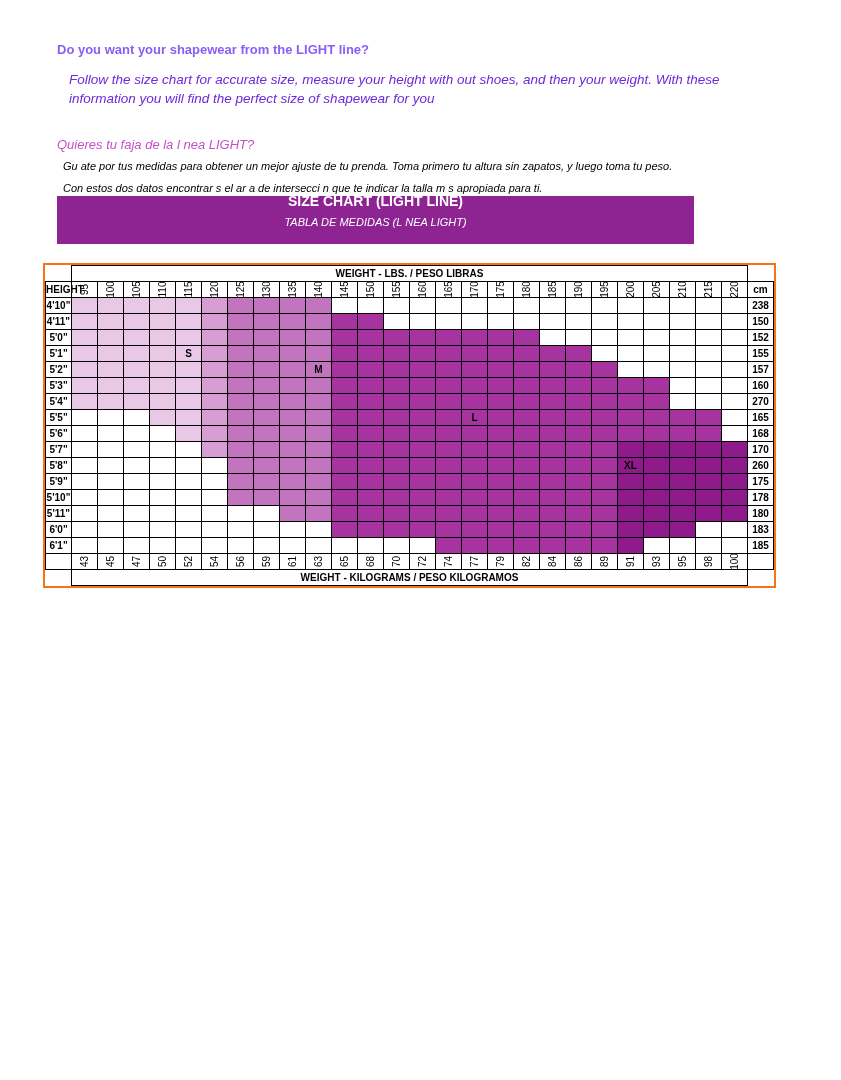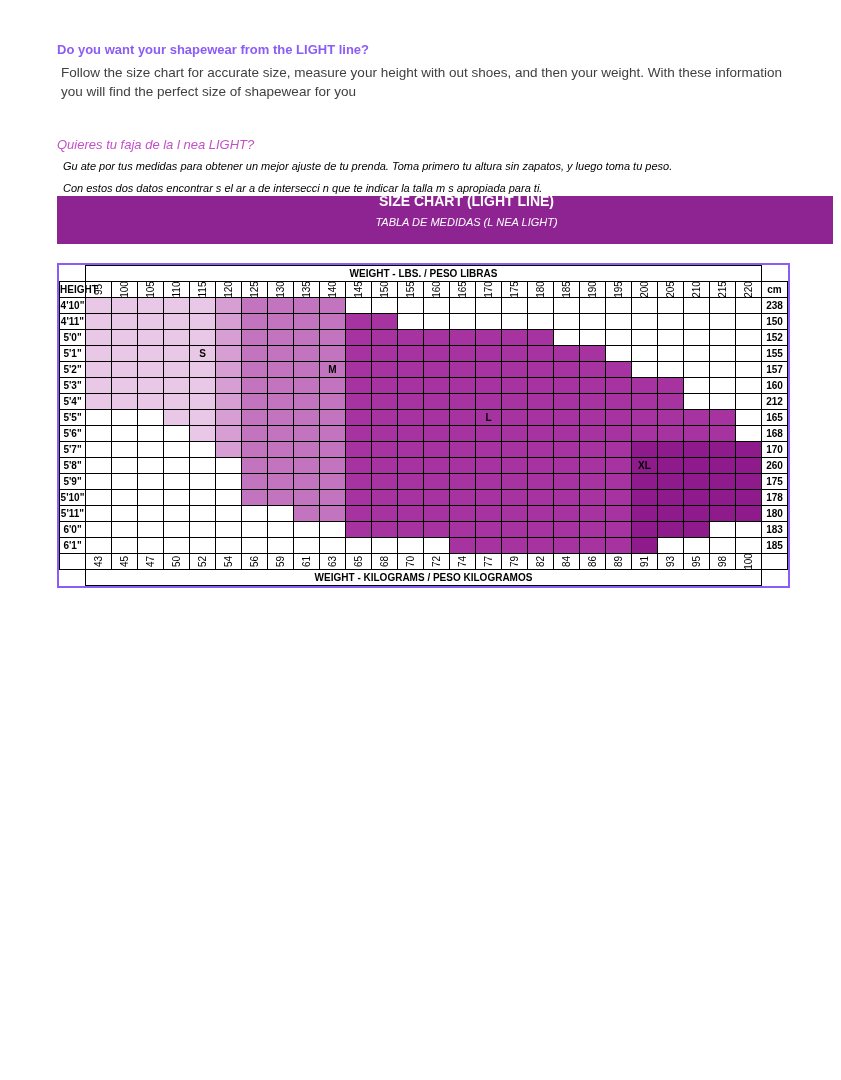--- a/index.html
+++ b/index.html
@@ -28,23 +28,24 @@
   }
   .intro-title {
     font-size: 13px;
     font-weight: bold;
     color: #8b5cf6;
     margin: 0 0 5px 0;
     line-height: 16px;
   }
   .intro-body {
     font-size: 13.5px;
-    color: #404040;
-    margin: 4px;
+    color: #6d28d9;
+    margin: 12px;
     line-height: 19px;
+    font-style: italic;
   }
   .intro-es {
     position: absolute;
     left: 57px;
     top: 125px;
     width: 742px;
   }
   .intro-es-title {
     font-size: 13px;
     font-style: italic;
@@ -55,51 +56,50 @@
     font-size: 11px;
     font-style: italic;
     color: #000;
     margin: 6px;
     line-height: 16px;
   }
   .banner {
     position: absolute;
     left: 57px;
     top: 196px;
-    width: 733px;
+    width: 637px;
     height: 48px;
     background: #8e2392;
     color: #ffffff;
     text-align: center;
     overflow: hidden;
-    padding-left: 43px;
   }
   .banner-title {
     font-size: 14px;
     font-weight: bold;
     line-height: 14px;
     margin-top: 0px;
     display: block;
     position: relative;
     top: -2px;
   }
   .banner-sub {
     font-size: 11px;
     font-style: italic;
     display: block;
     position: relative;
     top: 6px;
   }
   
   .chart-wrap {
     position: absolute;
-    left: 57px;
+    left: 43px;
     top: 263px;
     width: 733px;
-    border: 2px solid #8b5cf6;
+    border: 2px solid #f97316;
     box-sizing: border-box;
     background: #fff;
   }
   table.chart {
     border-collapse: collapse;
     table-layout: fixed;
     width: 100%;
     font-family: "Liberation Sans", sans-serif;
   }
   table.chart td, table.chart th {
@@ -434,21 +434,21 @@
             <td class="c4"></td>
             <td class="c4"></td>
             <td class="c4"></td>
             <td class="c4"></td>
             <td class="c4"></td>
             <td class="c4"></td>
             <td class="c4"></td>
             <td class="c0"></td>
             <td class="c0"></td>
             <td class="c0"></td>
-            <td class="cm-label">212</td>
+            <td class="cm-label">270</td>
           </tr>
           <tr>
             <td class="h-label">5'5"</td>
             <td class="c0"></td>
             <td class="c0"></td>
             <td class="c0"></td>
             <td class="c1"></td>
             <td class="c1"></td>
             <td class="c2"></td>
             <td class="c3"></td>

